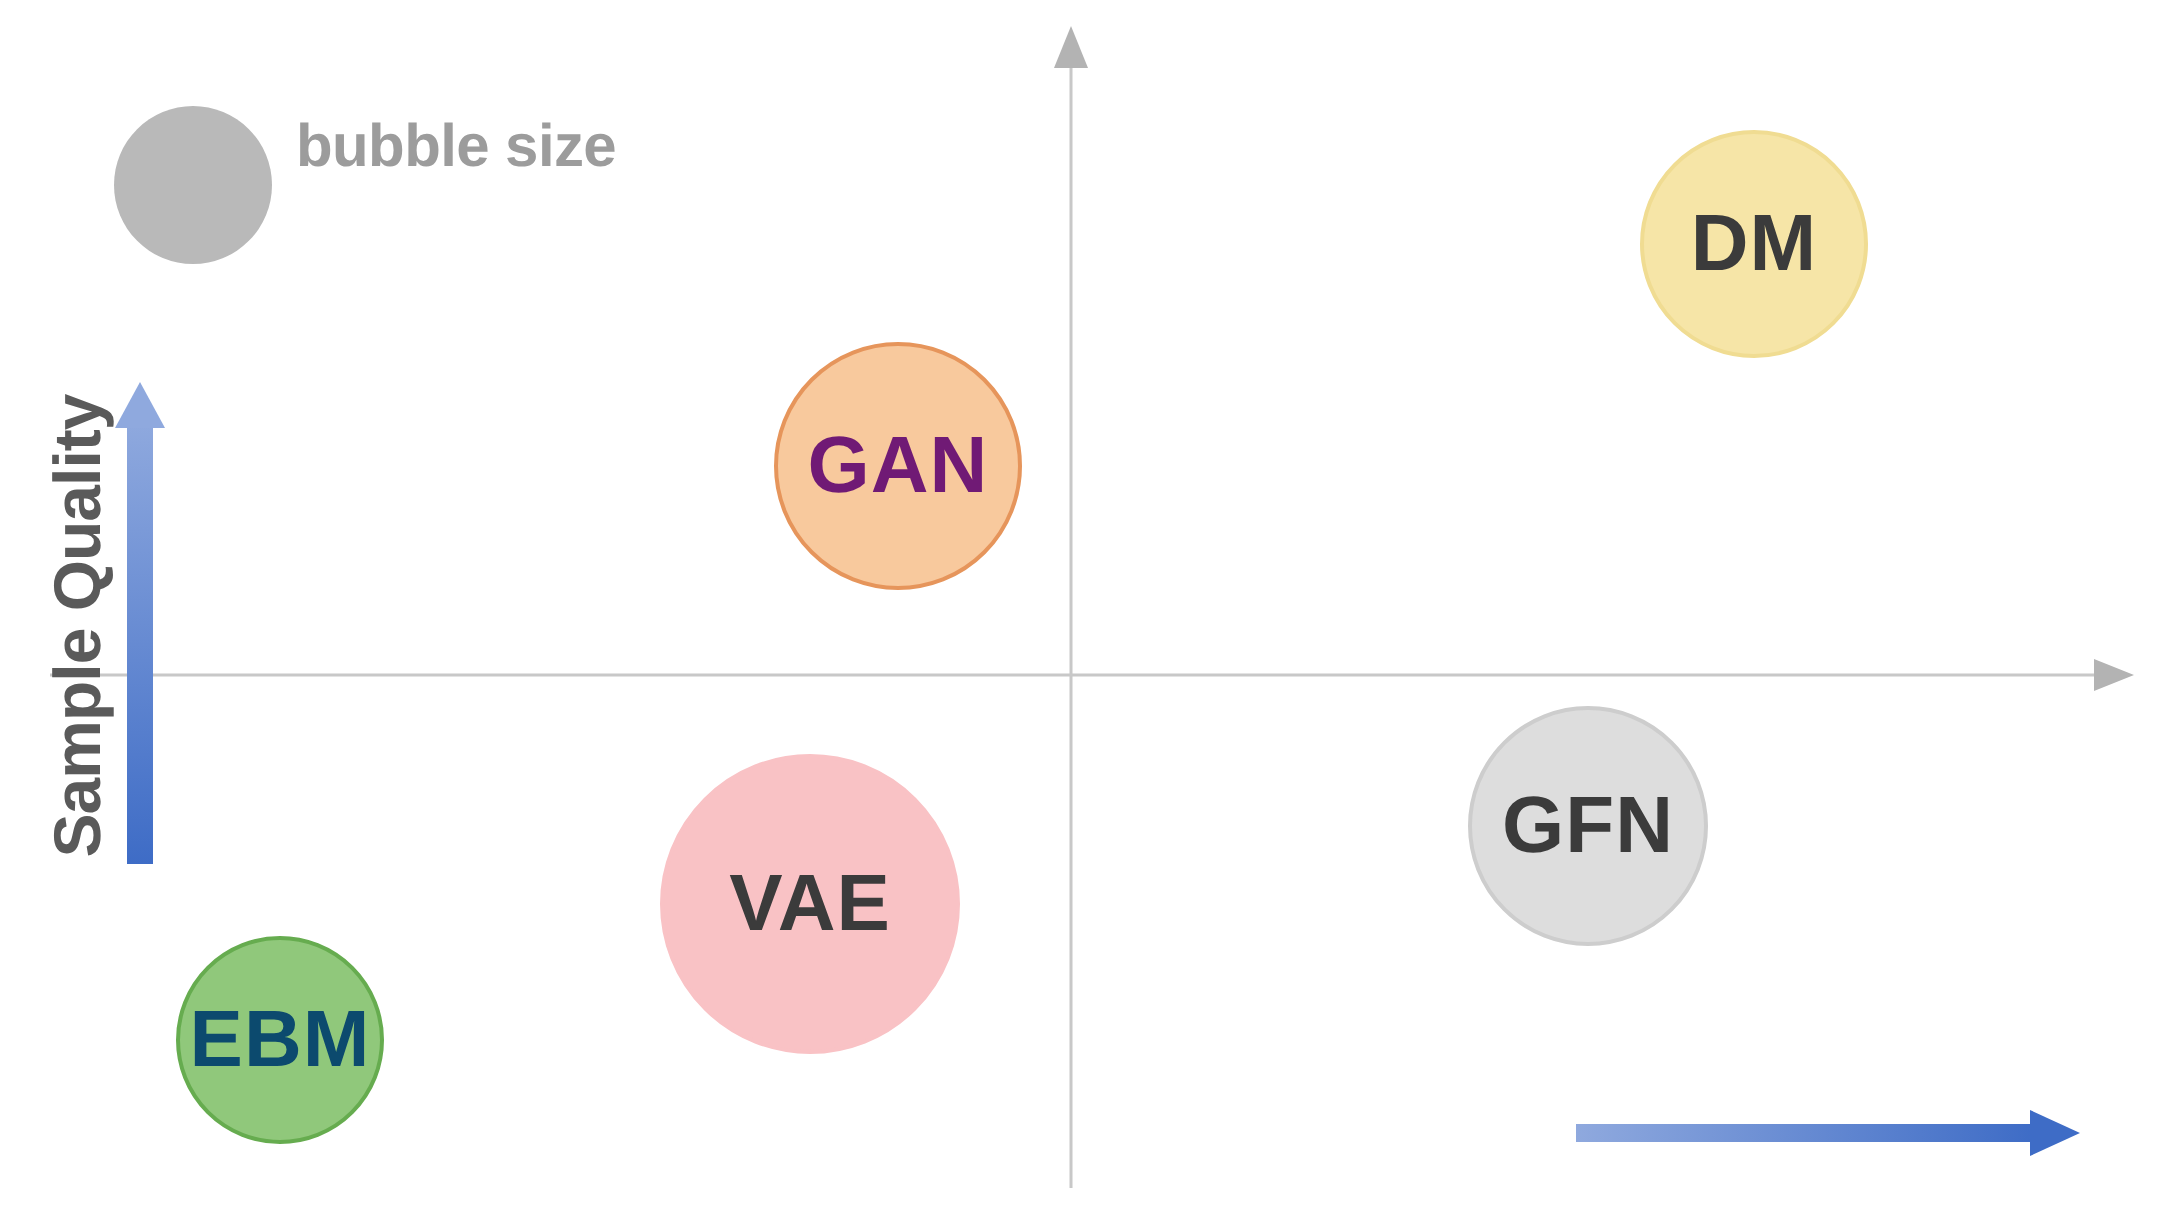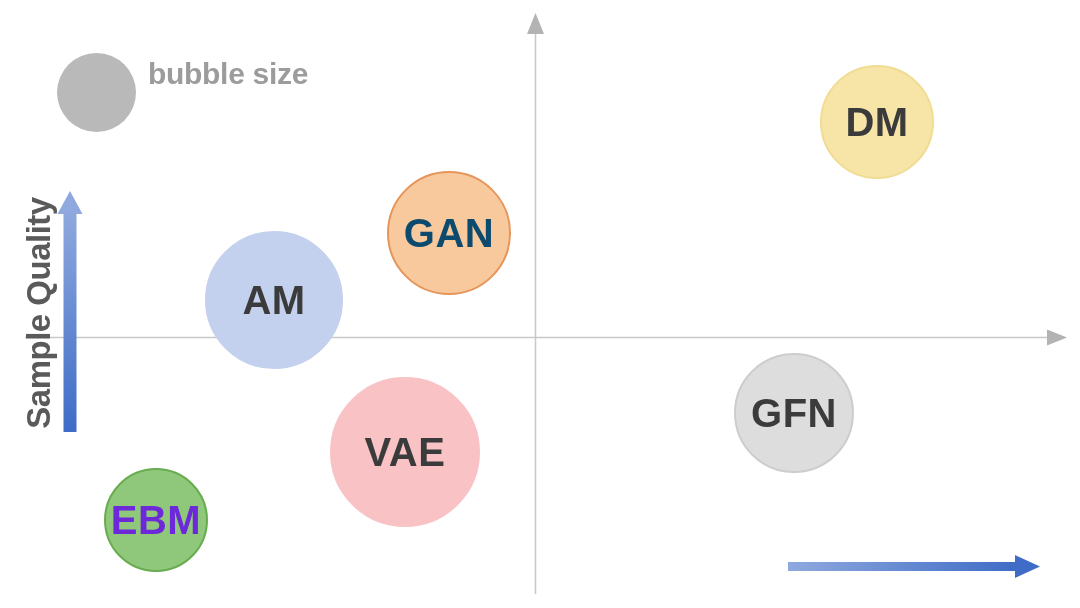--- a/index.html
+++ b/index.html
@@ -106,30 +106,27 @@
   </svg>
 
   <div class="legend-swatch"></div>
   <div class="legend-text">
     <div class="legend-line1">bubble size</div>
   </div>
 
   <div class="ylabel">Sample Quality</div>
 
   <div id="bubbles">
-      <div class="bubble" style="left: 104px; top: 468px; width: 104px; height: 104px; background: rgb(144, 200, 123); border-color: rgb(102, 172, 79); color: #6d28d9;">
+      <div class="bubble" style="left: 88px; top: 468px; width: 104px; height: 104px; background: rgb(144, 200, 123); border-color: rgb(102, 172, 79); color: #0c4a6e;">
         <span>EBM</span>
-      </div>
-      <div class="bubble" style="left: 205px; top: 231px; width: 138px; height: 138px; background: rgb(196, 209, 238); border-color: rgb(196, 209, 238); color: rgb(59, 59, 59);">
-        <span>AM</span>
       </div>
       <div class="bubble" style="left: 330px; top: 377px; width: 150px; height: 150px; background: rgb(249, 194, 197); border-color: rgb(249, 194, 197); color: rgb(59, 59, 59); text-align: center;">
         <span>VAE</span>
       </div>
-      <div class="bubble" style="left: 387px; top: 171px; width: 124px; height: 124px; background: rgb(248, 201, 157); border-color: rgb(230, 149, 91); color: #0c4a6e;">
+      <div class="bubble" style="left: 387px; top: 171px; width: 124px; height: 124px; background: rgb(248, 201, 157); border-color: rgb(230, 149, 91); color: #701a75;">
         <span>GAN</span>
       </div>
       <div class="bubble" style="left: 820px; top: 65px; width: 114px; height: 114px; background: rgb(246, 229, 167); border-color: rgb(240, 220, 146); color: rgb(59, 59, 59);">
         <span>DM</span>
       </div>
       <div class="bubble" style="left: 734px; top: 353px; width: 120px; height: 120px; background: rgb(221, 221, 221); border-color: rgb(205, 205, 205); color: rgb(59, 59, 59);">
         <span>GFN</span>
       </div>
     </div>
 

